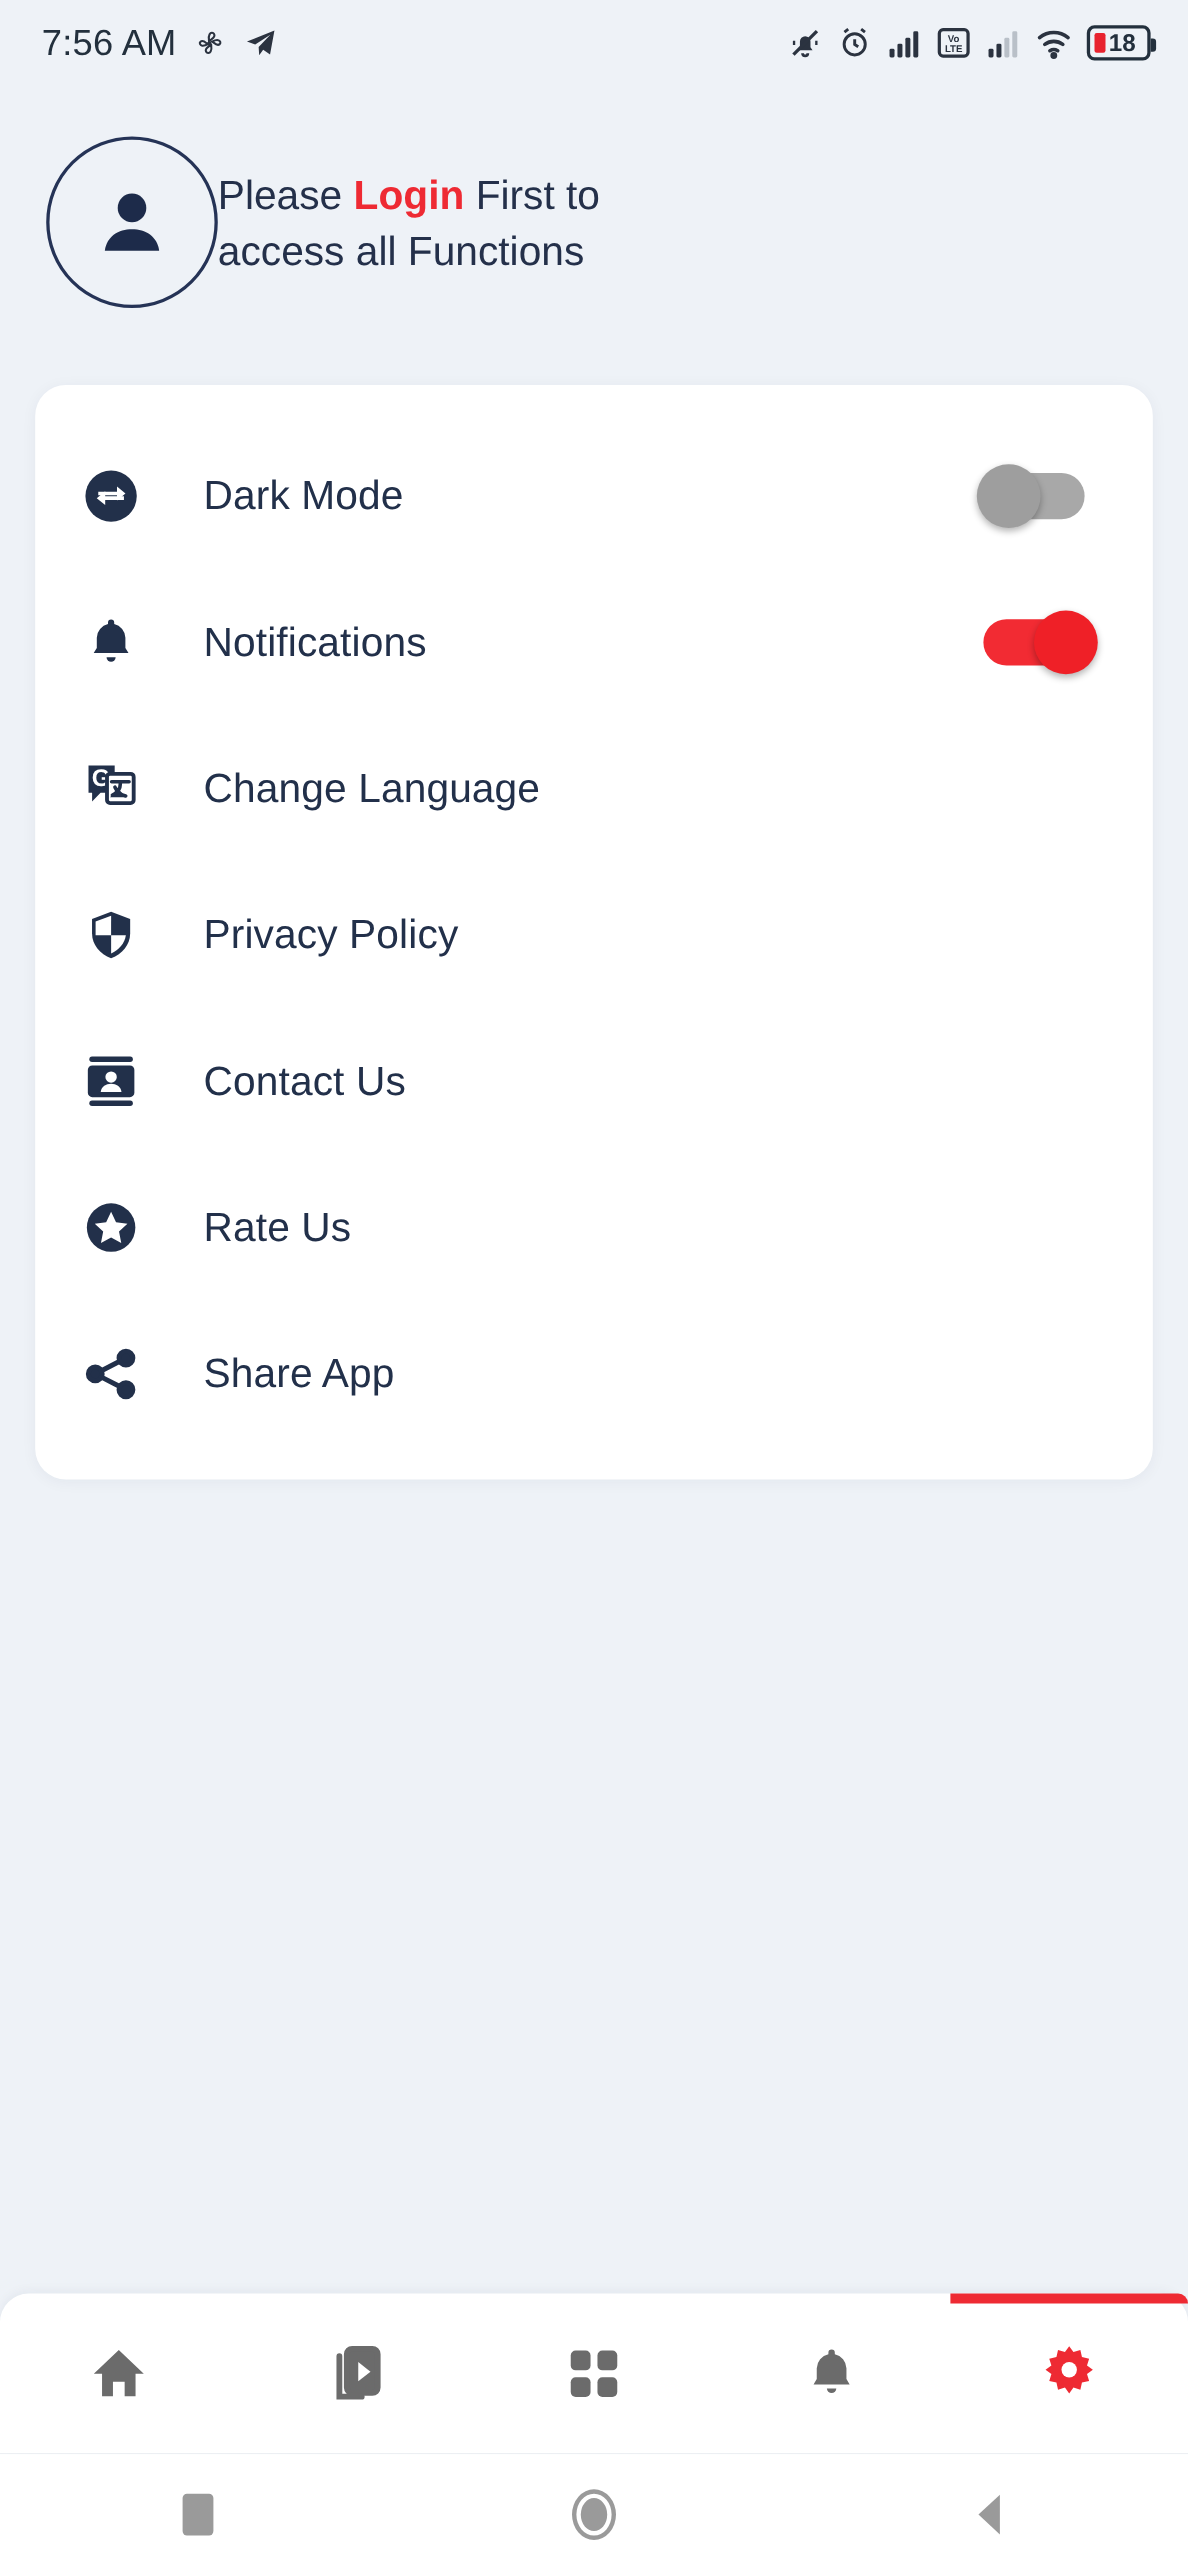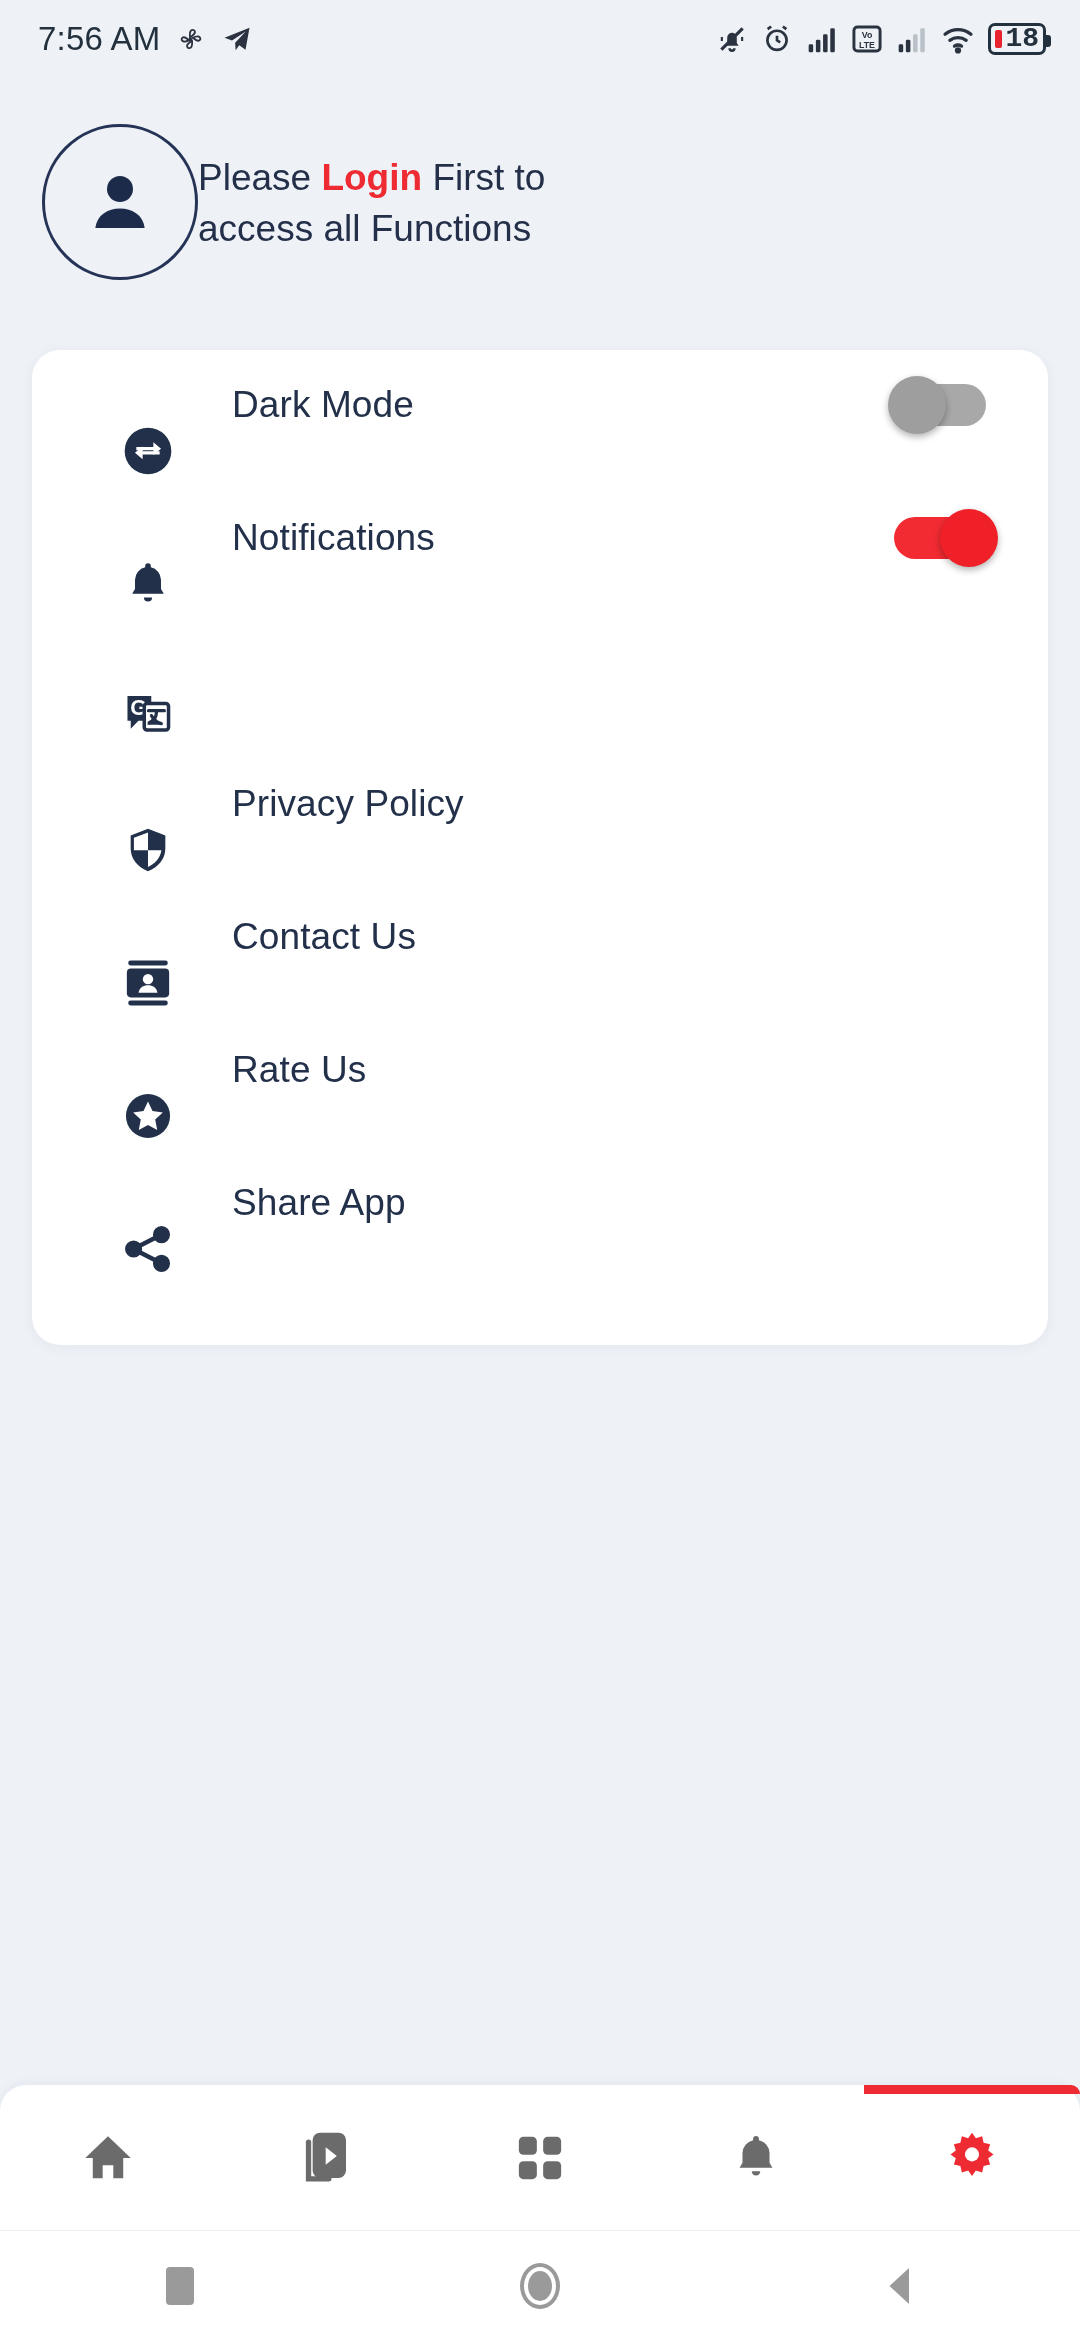--- a/index.html
+++ b/index.html
@@ -20,21 +20,21 @@
   .sb-time{ font-size:33px; letter-spacing:.2px; color:#23303d; }
   .sb-right{ display:flex; align-items:center; gap:13px;text-align:right; }
   .sb-ico{ display:block; }
   .batt{
     width:58px;height:32px;border:3.5px solid #23303d;border-radius:7px;
     display:flex;align-items:center;padding:0 4px;position:relative;
   }
   .batt:after{content:"";position:absolute;right:-8px;top:9px;width:5px;height:12px;
     background:#23303d;border-radius:0 3px 3px 0;}
   .batt .lvl{width:10px;height:18px;background:#e8232f;border-radius:2px;}
-  .batt .num{font-size:28px;font-weight:bold;color:#23303d;margin-left:3px;line-height:1;font-family:Liberation Mono, monospace;}
+  .batt .num{font-size:22px;font-weight:bold;color:#23303d;margin-left:3px;line-height:1;}
 
   
   .header{
     display:flex; align-items:center; padding:46px 40px 0 42px; 
   }
   .avatar{
     width:156px;height:156px;border-radius:50%;
     border:3px solid #253356; flex:none;
     display:flex;align-items:center;justify-content:center;
   }
@@ -43,21 +43,21 @@
     max-width:470px;
   }
   .header-text .hl{ color:#ee2a33; font-weight:bold; }
 
   
   .card{
     margin:70px 32px 0 32px; background:#fff; border-radius:28px;
     padding:34px 0 30px 0; box-shadow:0 2px 14px rgba(20,35,70,.05);
   }
   .row{
-    display:flex; height:133px; padding:0 40px 0 85px;
+    display:flex; align-items:center; height:133px; padding:0 40px 0 38px;
   }
   .row .ico{ width:62px; flex:none; display:flex; align-items:center; justify-content:center; }
   .row .label{
     flex:1; font-size:37px; color:#22304a; padding-left:53px; letter-spacing:.1px;
   }
   
   .toggle{ width:92px; height:42px; border-radius:24px; position:relative; flex:none; margin-right:22px;}
   .toggle .knob{
     position:absolute;top:-8px;width:58px;height:58px;border-radius:50%;
     box-shadow:0 3px 7px rgba(0,0,0,.3);
@@ -193,20 +193,21 @@
   <div class="row">
     <span class="ico">
       <svg width="56" height="56" viewBox="0 0 24 24">
         <path d="M3.2 3h10.2v10.6H7.9L4.6 17v-3.4H3.2z" fill="#22304a"></path>
         <text x="8.1" y="11" font-size="9.4" font-weight="bold" fill="#fff" text-anchor="middle" font-family="Liberation Sans, sans-serif">G</text>
         <rect x="10.4" y="6.2" width="10.4" height="11.4" rx="1.2" fill="#fff" stroke="#22304a" stroke-width="1.5"></rect>
         <path d="M12.2 9.3h6.8M15.6 9.3v.8c0 1.9-1.3 3.6-3.1 4.4M13.5 11.4c.8 1.8 2.4 3 4.2 3.4" stroke="#22304a" stroke-width="1.4" fill="none" stroke-linecap="round"></path>
         <path d="M11.6 15.3l3-3.6 3 3.6" fill="#22304a"></path>
       </svg>
     </span>
+    <span class="label">Change Language</span>
   </div>
 
   <div class="row">
     <span class="ico">
       <svg width="52" height="52" viewBox="0 0 24 24">
         <path d="M12 2.2l8 3.1v6c0 4.8-3.3 8.7-8 10.5-4.7-1.8-8-5.7-8-10.5v-6z" fill="#22304a"></path>
         <path d="M12 3.9v8.2H5.5V6.3z" fill="#fff"></path>
         <path d="M12 12.1h6.2c-.5 3.4-2.9 6.2-6.2 7.7z" fill="#fff"></path>
       </svg>
     </span>

